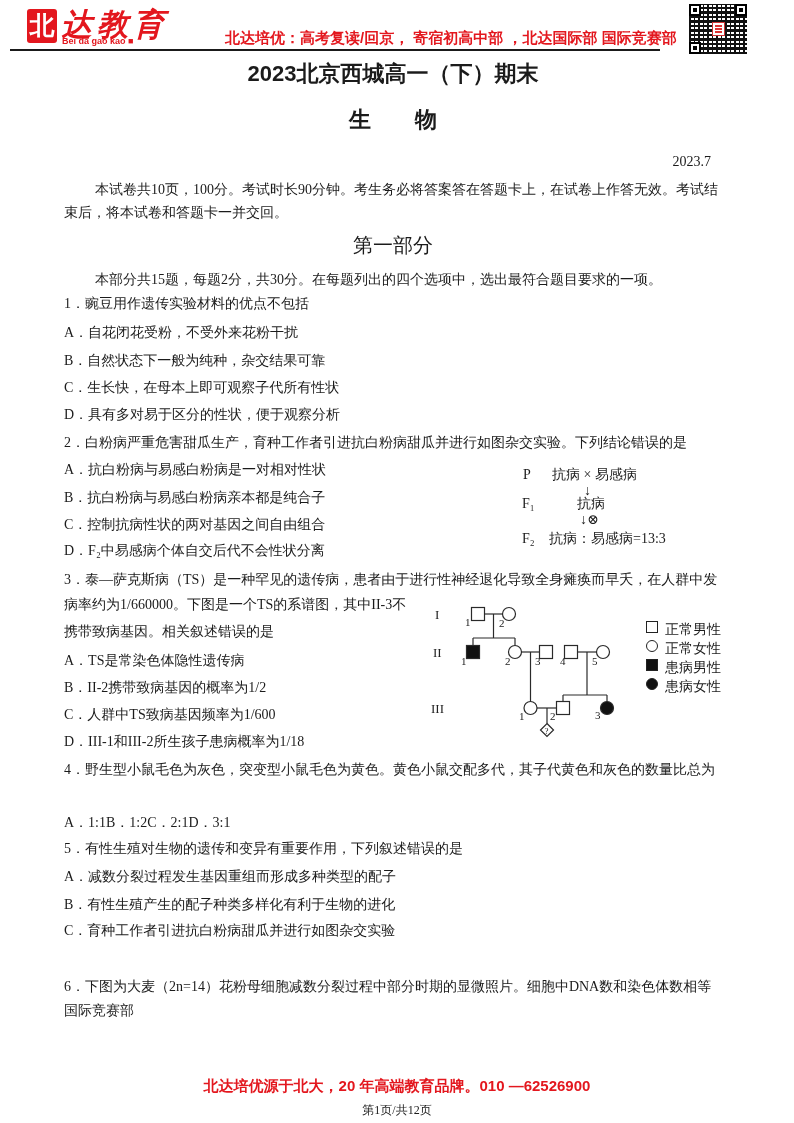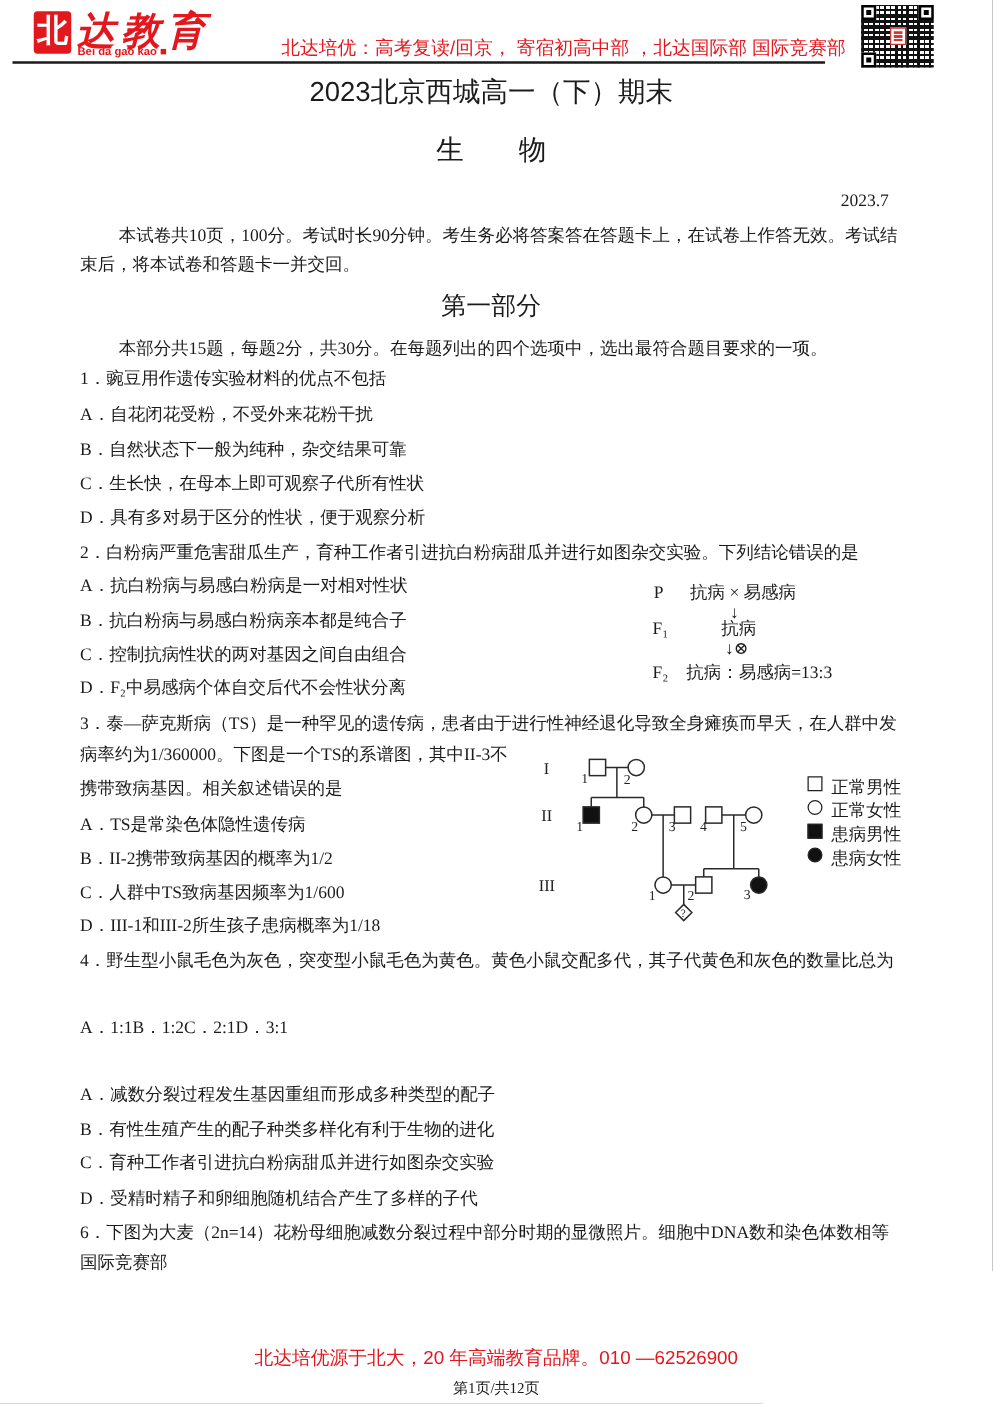--- a/index.html
+++ b/index.html
@@ -1,21 +1,21 @@
 <!DOCTYPE html>
 <html><head>
 <meta charset="utf-8">
 <style>
   html,body{margin:0;padding:0;background:#9a9a9a;}
   .page{position:relative;width:794px;height:1123px;margin:0 auto;background:#ffffff;
         font-family:"Liberation Serif","DejaVu Serif",serif;color:#1b1b1b;overflow:hidden;}
   .ln{position:absolute;left:64px;font-size:14px;line-height:20px;white-space:pre;}
   .indent{left:95px;}
   .center{left:0;width:786px;text-align:center;}
-  .sans{font-family:"Liberation Sans","DejaVu Sans",sans-serif;font-weight:normal;}
+  .sans{font-family:"Liberation Sans","DejaVu Sans",sans-serif;font-weight:bold;}
   .title-text{font-size:22px;}
   .part-head{font-size:20px;}
   .red{color:#e3171e;}
   
   .stamp{position:absolute;left:27px;top:9px;width:30px;height:34px;background:#e3171e;
          border-radius:3px;color:#fff;font-size:25px;font-weight:bold;line-height:34px;text-align:center;}
   .brand{position:absolute;left:61px;top:4px;font-size:31px;font-weight:bold;font-style:italic;
          letter-spacing:5px;color:#e3171e;}
   .brand-sub{position:absolute;left:62px;top:36px;font-size:9px;font-weight:bold;color:#e3171e;
              font-family:"Liberation Sans","DejaVu Sans",sans-serif;}
@@ -95,21 +95,21 @@
   <div class="ln" style="left:523px;top:465px">P</div>
   <div class="ln" style="left:552px;top:465px">抗病 × 易感病</div>
   <div class="ln" style="left:584px;top:481px">↓</div>
   <div class="ln" style="left:522px;top:494px">F₁</div>
   <div class="ln" style="left:577px;top:494px">抗病</div>
   <div class="ln" style="left:580px;top:510px">↓⊗</div>
   <div class="ln" style="left:522px;top:529px">F₂</div>
   <div class="ln" style="left:549px;top:529px">抗病：易感病=13:3</div>
 
   <div class="ln" style="top:570px">3．泰—萨克斯病（TS）是一种罕见的遗传病，患者由于进行性神经退化导致全身瘫痪而早夭，在人群中发</div>
-  <div class="ln" style="top:595px">病率约为1/360000。下图是一个TS的系谱图，其中II-3不</div>
+  <div class="ln" style="top:595px">病率约为1/660000。下图是一个TS的系谱图，其中II-3不</div>
   <div class="ln" style="top:622px">携带致病基因。相关叙述错误的是</div>
   <div class="ln" style="top:651px">A．TS是常染色体隐性遗传病</div>
   <div class="ln" style="top:678px">B．II-2携带致病基因的概率为1/2</div>
   <div class="ln" style="top:705px">C．人群中TS致病基因频率为1/600</div>
   <div class="ln" style="top:732px">D．III-1和III-2所生孩子患病概率为1/18</div>
 
   <svg class="pedigree" width="210" height="148" viewBox="0 0 210 148">
 
     <text x="10" y="21" font-size="13">I</text>
     <text x="8" y="59" font-size="13">II</text>
@@ -172,24 +172,24 @@
     </div>
     <div class="legend-row">
       <span class="sym circle filled"></span>
       <span class="legend-label">患病女性</span>
     </div>
   </div>
 
   <div class="ln" style="top:760px">4．野生型小鼠毛色为灰色，突变型小鼠毛色为黄色。黄色小鼠交配多代，其子代黄色和灰色的数量比总为</div>
   <div class="ln" style="top:813px">A．1:1B．1:2C．2:1D．3:1</div>
 
+  <div class="ln" style="top:839px">5．有性生殖对生物的遗传和变异有重要作用，下列叙述错误的是</div>
   <div class="ln" style="top:867px">A．减数分裂过程发生基因重组而形成多种类型的配子</div>
   <div class="ln" style="top:895px">B．有性生殖产生的配子种类多样化有利于生物的进化</div>
   <div class="ln" style="top:921px">C．育种工作者引进抗白粉病甜瓜并进行如图杂交实验</div>
-  <div class="ln" style="top:950px">D．受精时精子和卵细胞随机结合产生了多样的子代</div>
 
   <div class="ln" style="top:977px">6．下图为大麦（2n=14）花粉母细胞减数分裂过程中部分时期的显微照片。细胞中DNA数和染色体数相等</div>
   <div class="ln" style="top:1001px">国际竞赛部</div>
 
   <div class="footer-red sans red">北达培优源于北大，20 年高端教育品牌。010 —62526900</div>
   <div class="footer-page">第1页/共12页</div>
 
 </div>
 
 </body></html>

